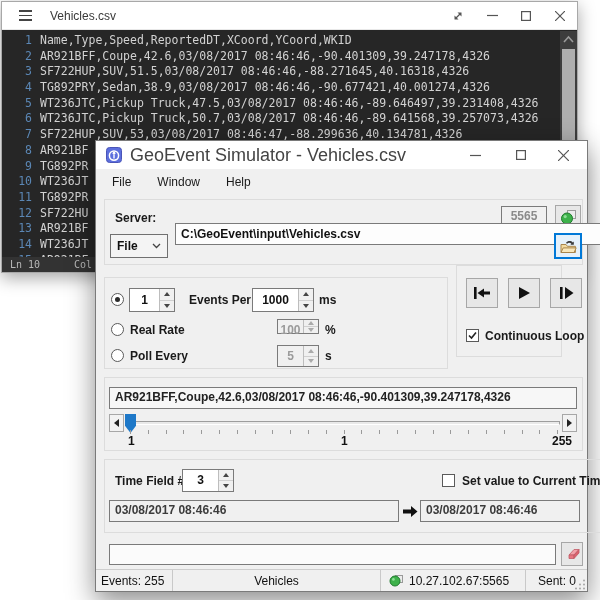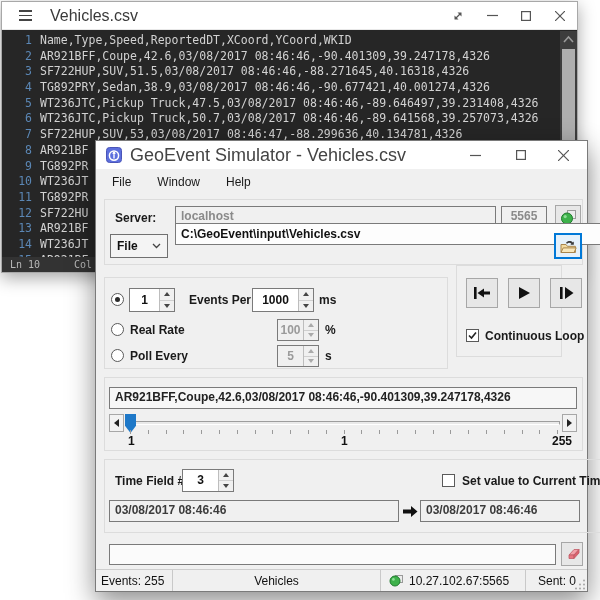--- a/index.html
+++ b/index.html
@@ -7,21 +7,21 @@
   body { background:#fff; font-family:"Liberation Sans",sans-serif; position:relative; overflow:hidden; }
 
   .window { position:absolute; }
 
   
   #editor-win { left:1px; top:1px; width:577px; height:272px; background:#262626;
     border:1px solid #a8a8a8; box-shadow:0 5px 16px rgba(0,0,0,.35); }
   .ed-titlebar { height:28px; background:#fff; display:flex; align-items:center; border-bottom:1px solid #e8e8e8; }
   .hamburger { width:13px; margin-left:17px; display:flex; flex-direction:column; gap:3px; }
   .hamburger i { display:block; height:1.5px; background:#444; }
-  .ed-title { margin-left:18px; font-size:16px; color:#3a3a3a; }
+  .ed-title { margin-left:18px; font-size:12px; color:#3a3a3a; }
   .winbtns { margin-left:auto; display:flex; align-items:center; }
   .winbtn { width:34px; height:26px; display:flex; align-items:center; justify-content:center; }
   .ed-body { position:absolute; top:29px; left:0; right:0; bottom:15px; overflow:hidden;
     font-family:"DejaVu Sans Mono","Liberation Mono",monospace; font-size:11.5px; }
   .csv-row { display:flex; height:15.7px; line-height:15.7px; white-space:pre; }
   .csv-num { width:30px; text-align:right; color:#5b87b5; flex:0 0 30px; }
   .csv-text { color:#d2d2d2; padding-left:8px; }
   .ed-scrollbar { position:absolute; top:29px; right:0; width:17px; bottom:15px; background:#3d3d3d; }
   .ed-thumb { position:absolute; left:2px; right:2px; top:18px; height:182px; background:#aeaeae; }
   .ed-statusbar { position:absolute; left:0; right:0; bottom:0; height:15px; background:#333;
@@ -197,21 +197,20 @@
   </div>
 
   <div class="menubar">
     <span>File</span>
     <span>Window</span>
     <span>Help</span>
   </div>
 
   <div class="groupbox" style="left:8px; top:58px; width:479px; height:66px">
     <div class="lbl" style="left:10px; top:11px">Server:</div>
-    <div class="tb gray" style="left:70px; top:6px; width:321px; height:22px">localhost</div>
     <div class="tb gray" style="left:396px; top:6px; width:46px; height:22px; text-align:center">5565</div>
     <div class="btn" style="left:450px; top:5px; width:26px; height:24px">
       <svg width="17" height="16">
         <rect x="7.5" y="1.5" width="8" height="8" fill="#ececec" stroke="#9a9a9a"></rect>
         <circle cx="7" cy="9.5" r="5.5" fill="#3db14a" stroke="#1f7a2d"></circle>
         <circle cx="5.2" cy="7.6" r="1.6" fill="#8fdd97"></circle>
       </svg>
     </div>
     <div class="combo" style="left:5px; top:34px; width:58px; height:24px">
       <span>File</span>
@@ -251,21 +250,21 @@
           </span>
           <span class="sb">
             <span class="tri-dn"></span>
           </span>
         </span>
     </div>
     <div class="lbl" style="left:214px; top:15px">ms</div>
 
     <div class="radio" style="left:6px; top:45px"></div>
     <div class="lbl" style="left:25px; top:45px">Real Rate</div>
-    <div class="spin disabled" style="left:172px; top:41px; width:42px; height:22px">
+    <div class="spin disabled" style="left:172px; top:41px; width:42px; height:15px">
       <span class="val" style="line-height:20px">100</span>
       <span class="btns">
           <span class="sb">
             <span class="tri-up"></span>
           </span>
           <span class="sb">
             <span class="tri-dn"></span>
           </span>
         </span>
     </div>

